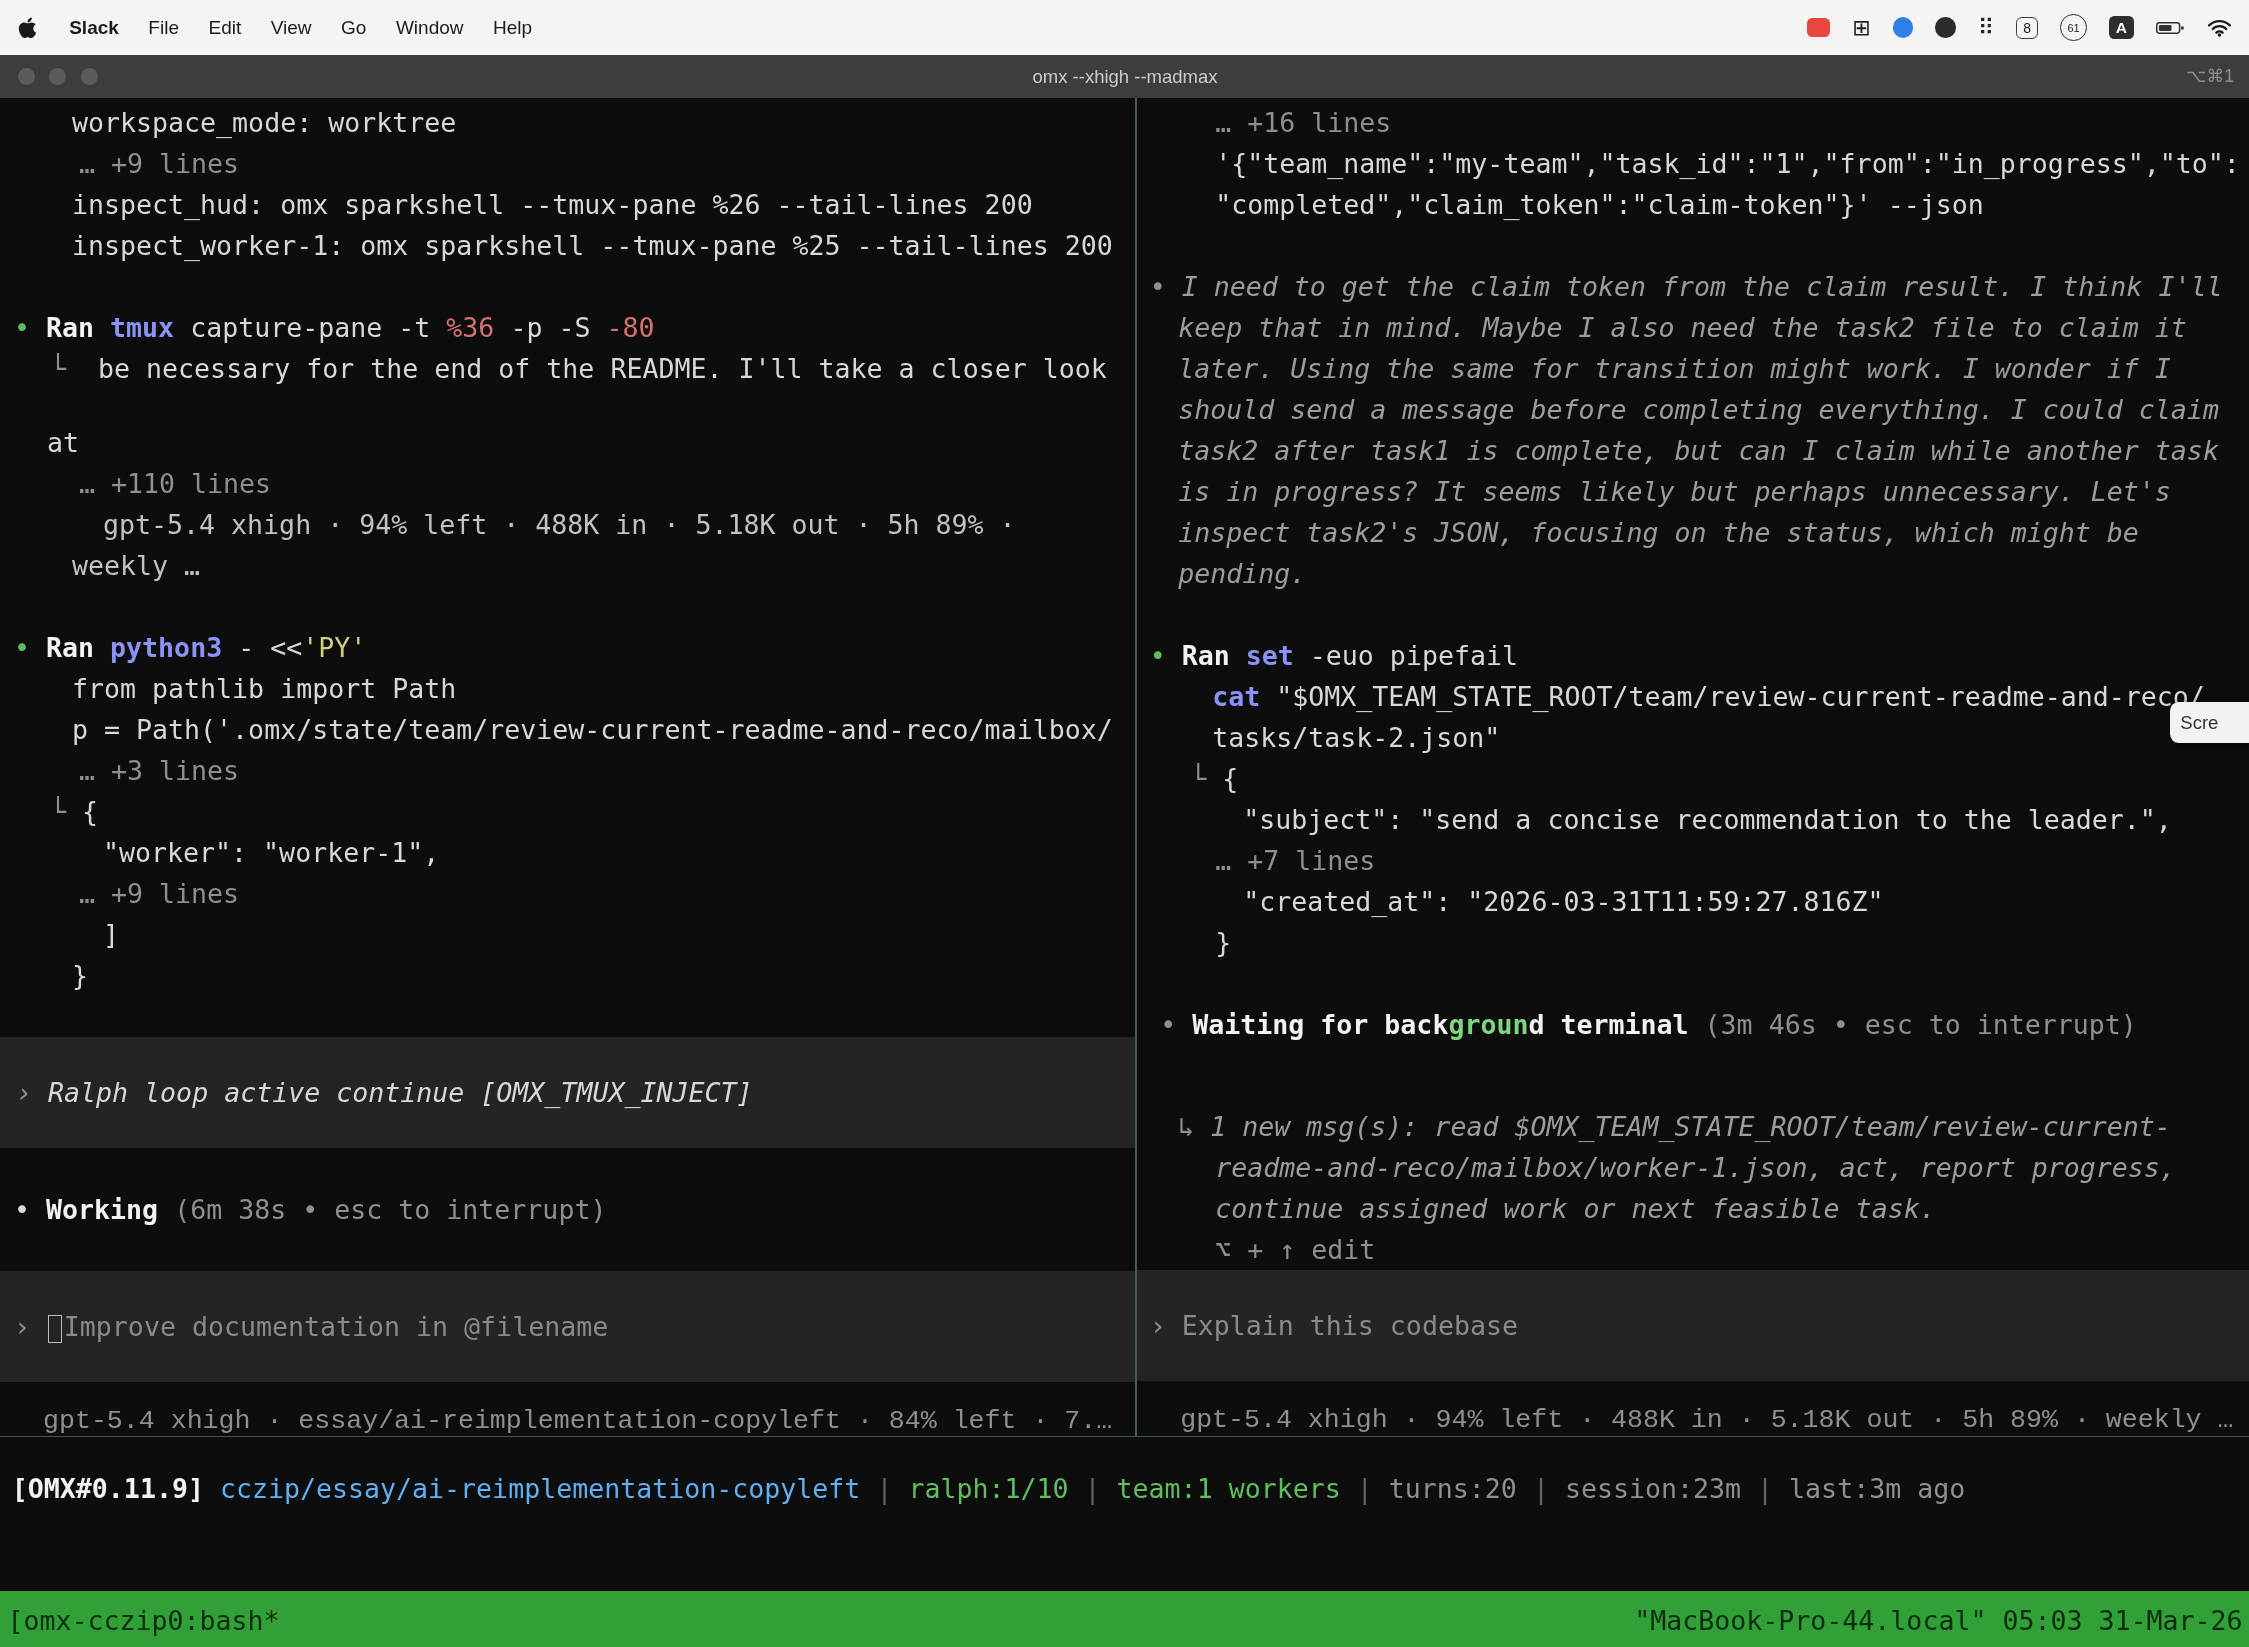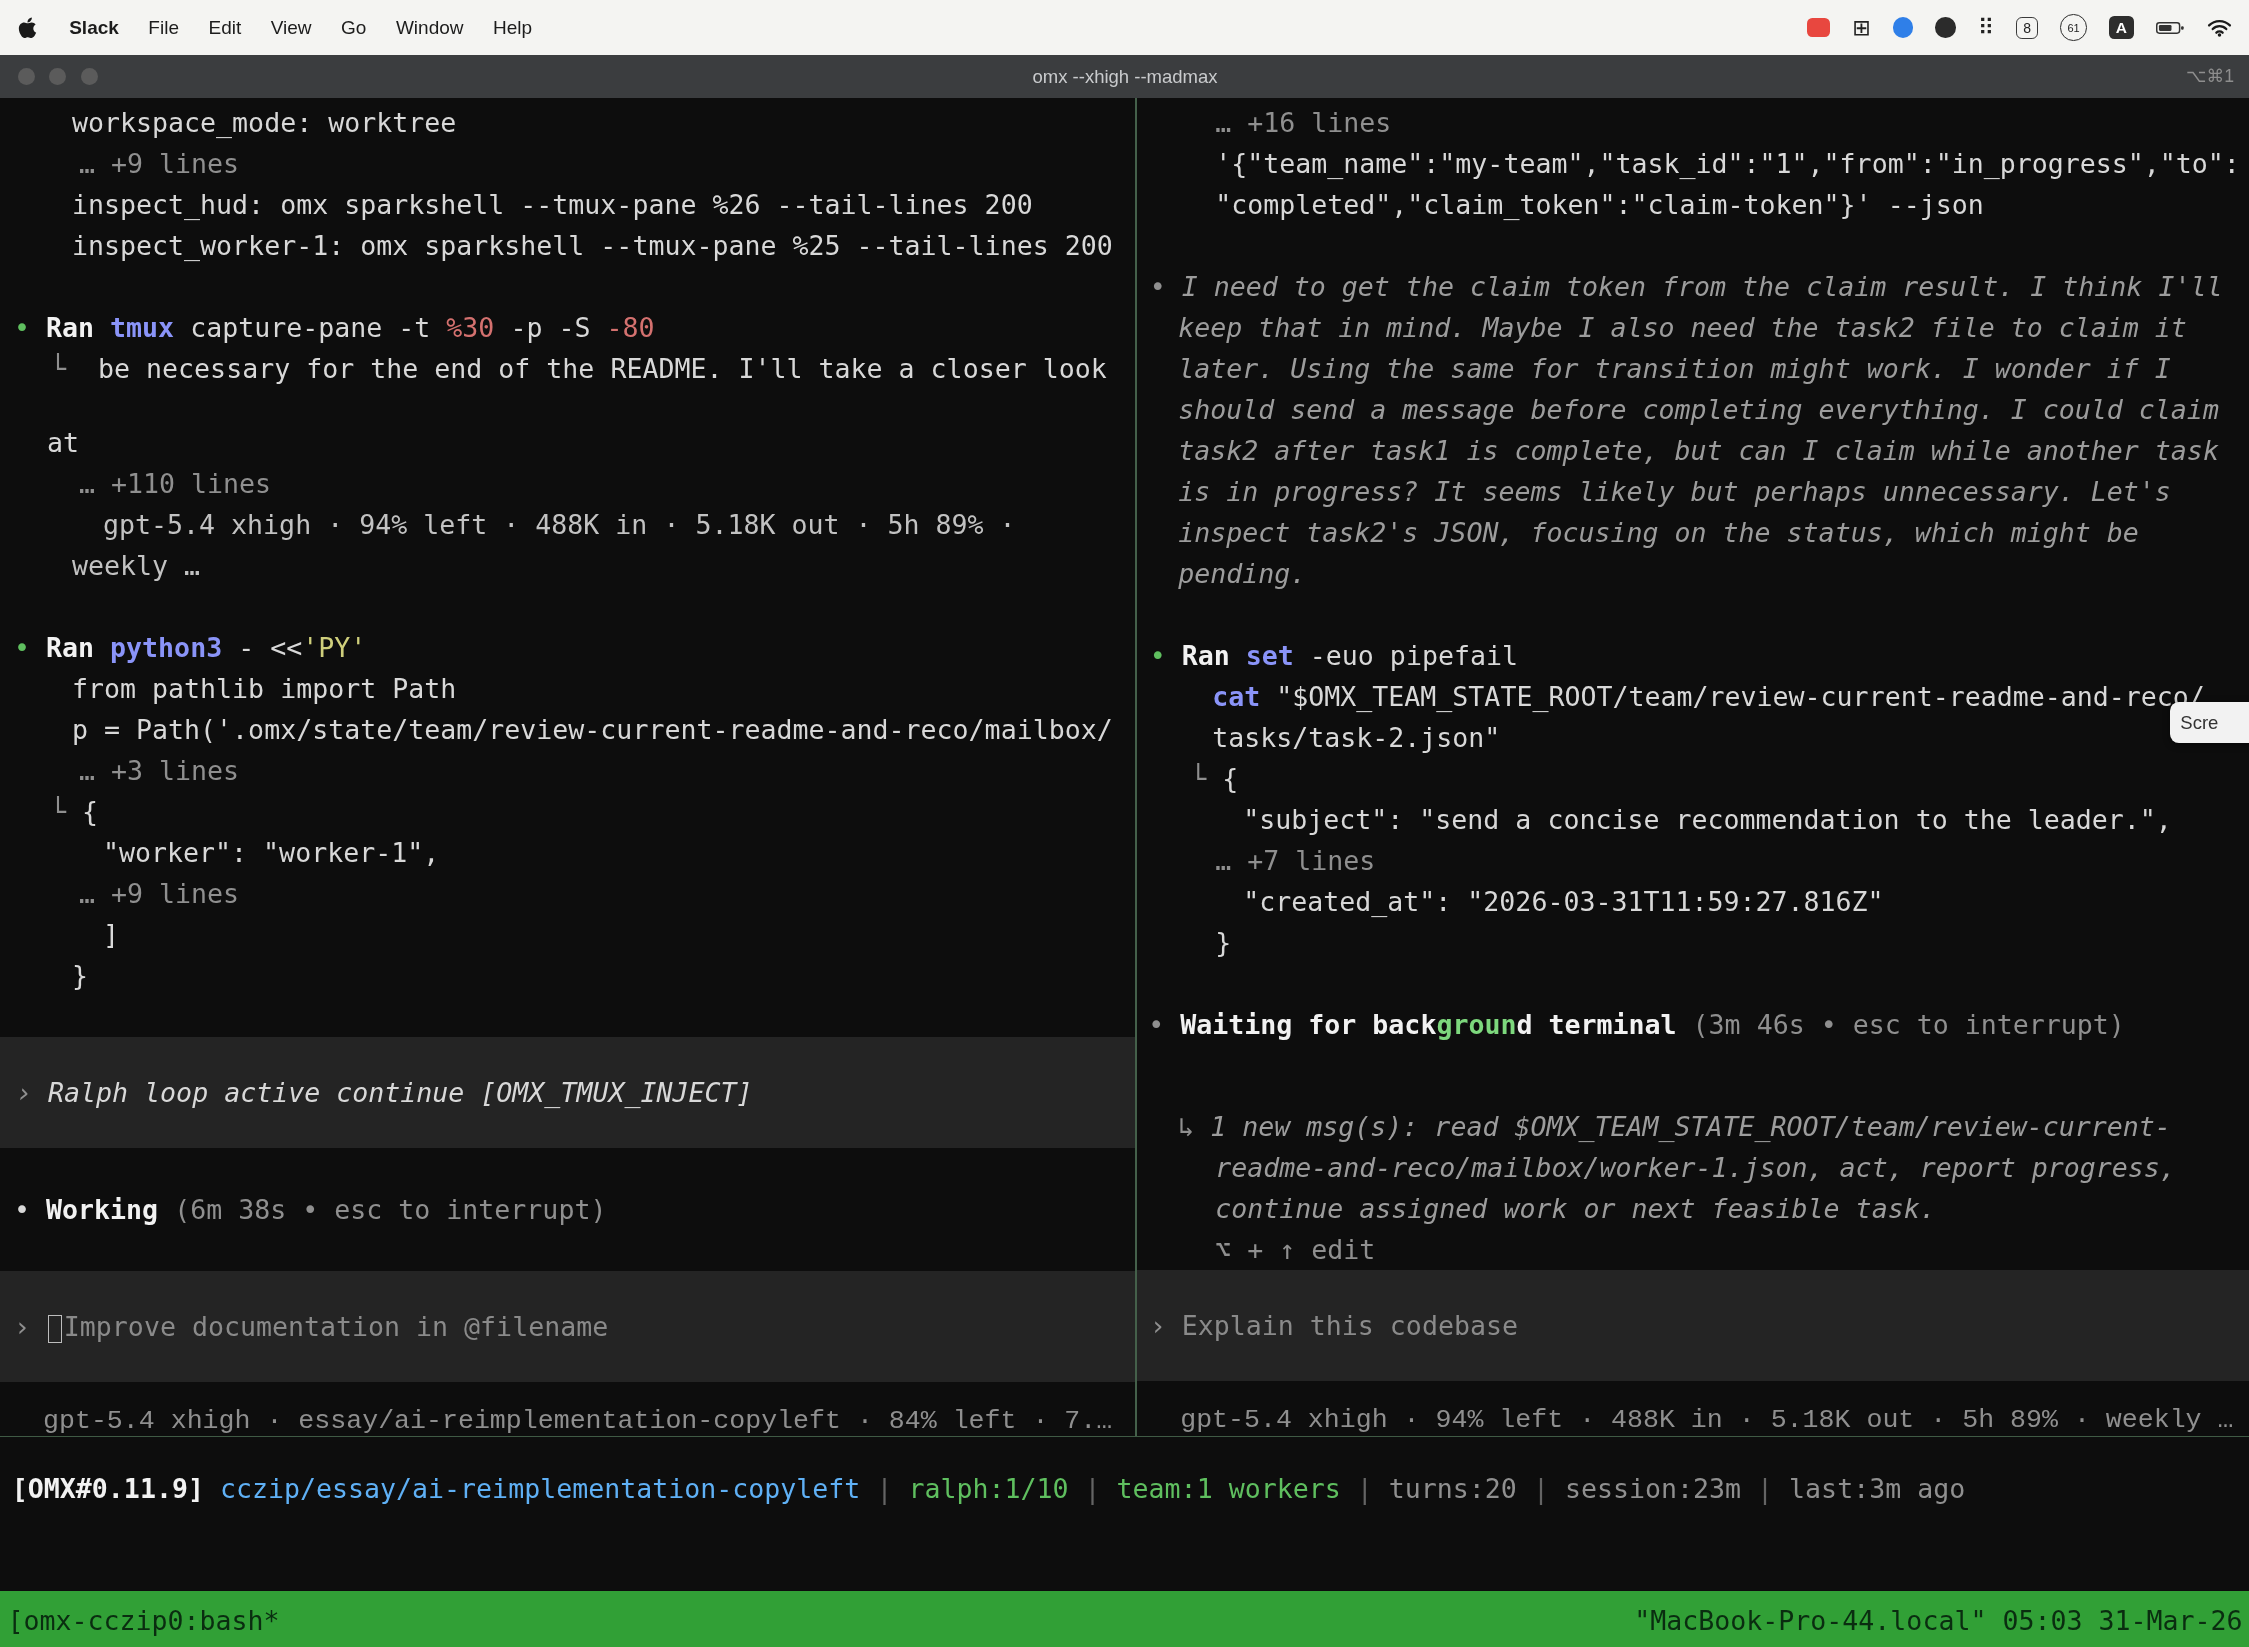--- a/index.html
+++ b/index.html
@@ -120,21 +120,21 @@
     <span class="win-shortcut">⌥⌘1</span>
   </div>
 
   <div class="terminal">
     <div class="pane pane-left">
         <div class="t-line" style="padding-left: 72px;"><span class="s-w">workspace_mode: worktree</span></div>
         <div class="t-line" style="padding-left: 79px;"><span class="s-d">… +9 lines</span></div>
         <div class="t-line" style="padding-left: 72px;"><span class="s-w">inspect_hud: omx sparkshell --tmux-pane %26 --tail-lines 200</span></div>
         <div class="t-line" style="padding-left: 72px;"><span class="s-w">inspect_worker-1: omx sparkshell --tmux-pane %25 --tail-lines 200</span></div>
         <div class="t-blank"></div>
-        <div class="t-line" style="padding-left: 14px;"><span class="s-g">• </span><span class="s-bw">Ran </span><span class="s-bl">tmux </span><span class="s-w">capture-pane -t </span><span class="s-r">%30</span><span class="s-w"> -p -S </span><span class="s-r">-80</span></div>
+        <div class="t-line" style="padding-left: 14px;"><span class="s-g">• </span><span class="s-bw">Ran </span><span class="s-bl">tmux </span><span class="s-w">capture-pane -t </span><span class="s-r">%36</span><span class="s-w"> -p -S </span><span class="s-r">-80</span></div>
         <div class="t-line" style="padding-left: 50px;"><span class="s-d">└  </span><span class="s-w">be necessary for the end of the README. I'll take a closer look</span></div>
         <div class="t-line" style="padding-left: 47px; margin-top: 33px;"><span class="s-w">at</span></div>
         <div class="t-line" style="padding-left: 79px;"><span class="s-d">… +110 lines</span></div>
         <div class="t-line" style="padding-left: 103px;"><span class="s-w2">gpt-5.4 xhigh · 94% left · 488K in · 5.18K out · 5h 89% ·</span></div>
         <div class="t-line" style="padding-left: 72px;"><span class="s-w2">weekly …</span></div>
         <div class="t-blank"></div>
         <div class="t-line" style="padding-left: 14px;"><span class="s-g">• </span><span class="s-bw">Ran </span><span class="s-bl">python3 </span><span class="s-w">- &lt;&lt;</span><span class="s-y">'PY'</span></div>
         <div class="t-line" style="padding-left: 72px;"><span class="s-w">from pathlib import Path</span></div>
         <div class="t-line" style="padding-left: 72px;"><span class="s-w">p = Path('.omx/state/team/review-current-readme-and-reco/mailbox/</span></div>
         <div class="t-line" style="padding-left: 79px;"><span class="s-d">… +3 lines</span></div>
@@ -168,21 +168,21 @@
         <div class="t-blank"></div>
         <div class="t-line" style="padding-left: 12.5px;"><span class="s-g">• </span><span class="s-bw">Ran </span><span class="s-bl">set </span><span class="s-w">-euo pipefail</span></div>
         <div class="t-line" style="padding-left: 75px;"><span class="s-bl">cat </span><span class="s-w">"$OMX_TEAM_STATE_ROOT/team/review-current-readme-and-reco/</span></div>
         <div class="t-line" style="padding-left: 75px;"><span class="s-w">tasks/task-2.json"</span></div>
         <div class="t-line" style="padding-left: 53px;"><span class="s-d">└ </span><span class="s-w">{</span></div>
         <div class="t-line" style="padding-left: 106px;"><span class="s-w">"subject": "send a concise recommendation to the leader.",</span></div>
         <div class="t-line" style="padding-left: 78px;"><span class="s-d">… +7 lines</span></div>
         <div class="t-line" style="padding-left: 106px;"><span class="s-w">"created_at": "2026-03-31T11:59:27.816Z"</span></div>
         <div class="t-line" style="padding-left: 78px;"><span class="s-w">}</span></div>
         <div class="t-blank"></div>
-        <div class="t-line" style="padding-left: 11px;"><span class="s-d">• </span><span class="s-bw">Waiting for back</span><span class="s-gb">groun</span><span class="s-bw">d terminal </span><span class="s-d">(3m 46s • esc to interrupt)</span></div>
+        <div class="t-line" style="padding-left: 23px;"><span class="s-d">• </span><span class="s-bw">Waiting for back</span><span class="s-gb">groun</span><span class="s-bw">d terminal </span><span class="s-d">(3m 46s • esc to interrupt)</span></div>
         <div class="t-blank"></div>
         <div class="t-line" style="padding-left: 41px; margin-top: 20px;"><span class="s-d">↳ </span><span class="s-i">1 new msg(s): read $OMX_TEAM_STATE_ROOT/team/review-current-</span></div>
         <div class="t-line" style="padding-left: 78px;"><span class="s-i">readme-and-reco/mailbox/worker-1.json, act, report progress,</span></div>
         <div class="t-line" style="padding-left: 78px;"><span class="s-i">continue assigned work or next feasible task.</span></div>
         <div class="t-line" style="padding-left: 78px;"><span class="s-d">⌥ + ↑ edit</span></div>
         <div class="t-line t-box" style="padding-left: 12.5px;"><span class="s-d">› </span><span class="s-ph">Explain this codebase</span></div>
         <div class="t-line t-footer" style="padding-left: 43px;"><span class="s-d">gpt-5.4 xhigh · 94% left · 488K in · 5.18K out · 5h 89% · weekly …</span></div>
       </div>
   </div>
 

